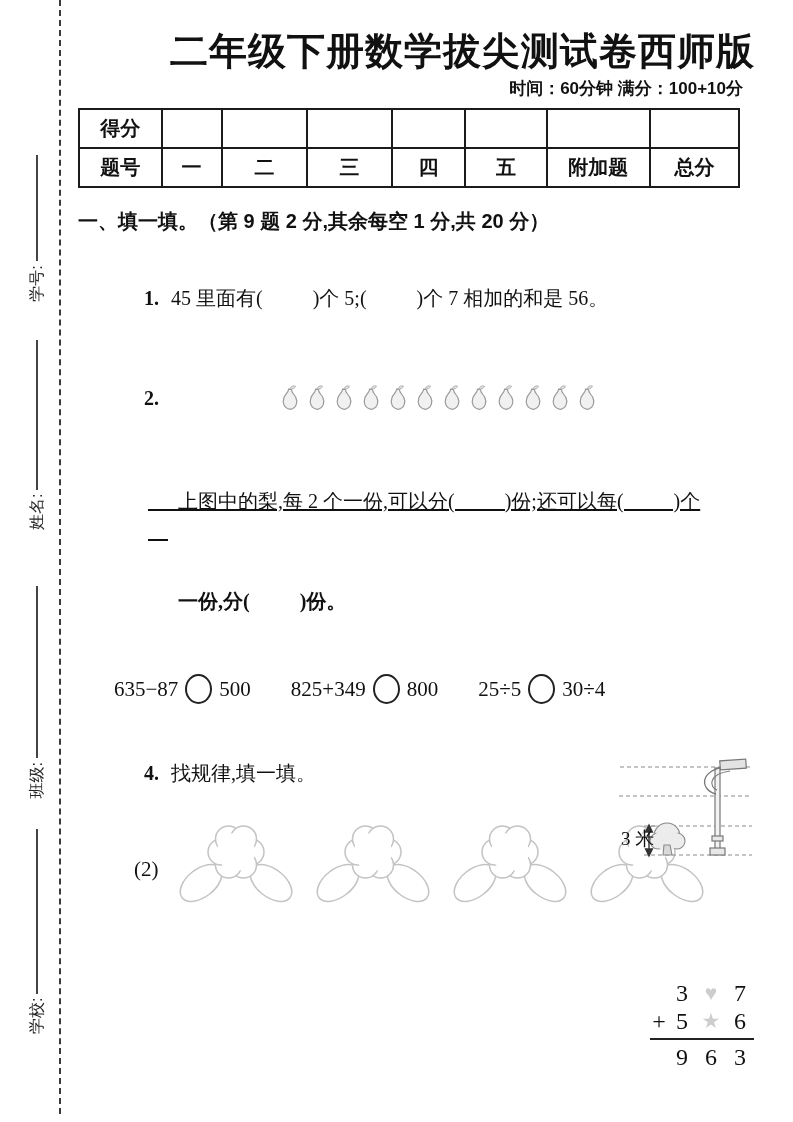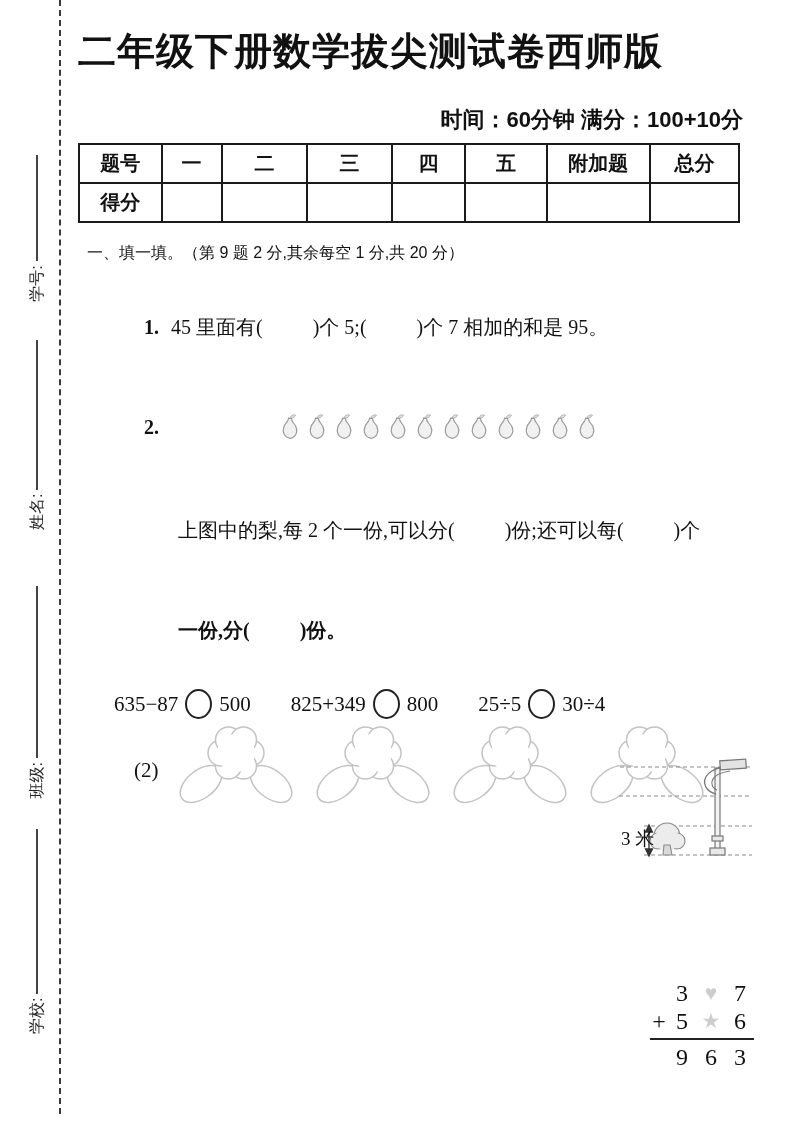--- a/index.html
+++ b/index.html
@@ -24,54 +24,54 @@
   .side-field { display:flex; align-items:center; }
   .side-line { display:inline-block; height:0; border-bottom:2px solid #444; margin-left:4px; }
   .sl-1 { width:165px; margin-right:30px; }
   .sl-2 { width:172px; margin-right:56px; }
   .sl-3 { width:150px; margin-right:38px; }
   .sl-4 { width:106px; }
   .side-pad { width:58px; flex:none; }
   
   .main { position:absolute; left:78px; top:0; width:677px; }
   .title {
-    margin-top:26px; text-align:left; font-size:38px; font-weight:bold;
+    margin-top:26px; text-align:right; font-size:38px; font-weight:bold;
     font-family:"Liberation Sans","DejaVu Sans",sans-serif; letter-spacing:1px;
   }
   .subtitle {
     margin-top:24px; text-align:center; font-size:32px; font-weight:bold;
     font-family:"Liberation Sans","DejaVu Sans",sans-serif;
   }
   .exam-info {
-    margin-top:28px; text-align:right; font-size:22px; font-weight:bold;
+    text-align:right; font-size:17px; font-weight:bold;
     font-family:"Liberation Sans","DejaVu Sans",sans-serif; padding-right:12px;
   }
   table.score { margin-top:8px; width:662px; border-collapse:collapse; table-layout:fixed; }
   table.score td {
     border:2px solid #1b1b1b; height:39px; text-align:center;
     font-family:"Liberation Sans","DejaVu Sans",sans-serif;
     font-size:20px; font-weight:bold; color:#111;
   }
   .sec-heading {
-    margin-top:20px; font-size:16px; font-weight:normal;
-    font-family:"Liberation Sans","DejaVu Sans",sans-serif; white-space:pre-wrap;margin-left:9px;
+    margin-top:20px; font-size:20px; font-weight:bold;
+    font-family:"Liberation Sans","DejaVu Sans",sans-serif; white-space:pre-wrap;
   }
   .q { margin-top:14px; padding-left:36px; font-size:20px; line-height:30px; white-space:pre-wrap; }
   .q-cont { padding-left:70px; }
   .qnum { font-weight:bold; margin-right:12px; }
   .pears { display:inline-flex; gap:1px; vertical-align:-9px; margin-left:106px; }
   .cmp-circle {
     display:inline-block; width:27px; height:30px; border:2px solid #222;
     border-radius:50%; vertical-align:-8px; margin:0 7px;
   }
   .head-circle {
     display:inline-block; width:23px; height:26px; border:1.5px solid #222;
     border-radius:50%; vertical-align:-6px; margin:0 2px;
   }
-  .cmp-row { display:flex; gap:40px; padding-left:36px; margin-top:14px; font-size:21px; align-items:center; }
+  .cmp-row { display:flex; gap:40px; padding-left:36px; margin-top:28px; font-size:21px; align-items:center; }
   .cmp-item { white-space:pre; }
   .flower-row { display:flex; align-items:flex-end; gap:17px; padding-left:56px; margin-top:6px; }
   .flower-label { font-size:21px; line-height:70px; white-space:pre; }
   .flower { position:relative; width:120px; height:80px; }
   .flower span {
     position:absolute; font-size:21px; color:#222; text-align:center;
   }
   .f-top { left:0; right:0; top:15px; }
   .f-left { left:8px; top:44px; width:32px; }
   .f-right { right:8px; top:44px; width:32px; }
@@ -122,46 +122,46 @@
           <col style="width:9.1%">
           <col style="width:13%">
           <col style="width:12.8%">
         <col style="width:11.1%">
           <col style="width:12.4%">
           <col style="width:15.6%">
           <col style="width:13.5%">
       </colgroup>
       <tbody>
           <tr>
+        <td>得分</td>
+        <td></td>
+        <td></td>
+        <td></td>
+        <td></td>
+        <td></td>
+        <td></td>
+        <td></td>
+      </tr>
+      <tr>
         <td>题号</td>
         <td>一</td>
         <td>二</td>
         <td>三</td>
         <td>四</td>
         <td>五</td>
         <td>附加题</td>
         <td>总分</td>
       </tr>
-      <tr>
-        <td>得分</td>
-        <td></td>
-        <td></td>
-        <td></td>
-        <td></td>
-        <td></td>
-        <td></td>
-        <td></td>
-      </tr>
     </tbody>
       </table>
 
     <div class="sec-heading">一、填一填。（第 9 题 2 分,其余每空 1 分,共 20 分）</div>
 
     <div class="q" style="margin-top:18px;">
-      <span class="qnum">1.</span><span>45 里面有(          )个 5;(          )个 7 相加的和是 95。</span>
+      <span class="qnum">1.</span><span>45 里面有(          )个 5;(          )个 7 相加的和是 56。</span>
     </div>
 
     <div class="q" style="margin-top:10px;">
       <span class="qnum">2.</span><span class="pears"><svg viewBox="0 0 24 29" width="26" height="31">
             <path d="M13.4 6 C13 8.6 15.8 10.4 17.3 13.2 C19.4 17.2 18.4 23.6 12.3 24.6 C6.2 23.8 4.7 18.4 6.3 13.8 C7.4 10.7 10.4 8.9 10.7 5.8 Z" fill="#f1f1f1" stroke="#999" stroke-width="1.1"></path>
             <path d="M12 5.6 C12.9 2.9 15 2.2 17.2 3 C16.2 5.3 14 5.9 12 5.6 Z" fill="#e2e2e2" stroke="#aaa" stroke-width="0.8"></path>
           </svg><svg viewBox="0 0 24 29" width="26" height="31">
             <path d="M13.4 6 C13 8.6 15.8 10.4 17.3 13.2 C19.4 17.2 18.4 23.6 12.3 24.6 C6.2 23.8 4.7 18.4 6.3 13.8 C7.4 10.7 10.4 8.9 10.7 5.8 Z" fill="#f1f1f1" stroke="#999" stroke-width="1.1"></path>
             <path d="M12 5.6 C12.9 2.9 15 2.2 17.2 3 C16.2 5.3 14 5.9 12 5.6 Z" fill="#e2e2e2" stroke="#aaa" stroke-width="0.8"></path>
           </svg><svg viewBox="0 0 24 29" width="26" height="31">
@@ -189,33 +189,36 @@
             <path d="M13.4 6 C13 8.6 15.8 10.4 17.3 13.2 C19.4 17.2 18.4 23.6 12.3 24.6 C6.2 23.8 4.7 18.4 6.3 13.8 C7.4 10.7 10.4 8.9 10.7 5.8 Z" fill="#f1f1f1" stroke="#999" stroke-width="1.1"></path>
             <path d="M12 5.6 C12.9 2.9 15 2.2 17.2 3 C16.2 5.3 14 5.9 12 5.6 Z" fill="#e2e2e2" stroke="#aaa" stroke-width="0.8"></path>
           </svg><svg viewBox="0 0 24 29" width="26" height="31">
             <path d="M13.4 6 C13 8.6 15.8 10.4 17.3 13.2 C19.4 17.2 18.4 23.6 12.3 24.6 C6.2 23.8 4.7 18.4 6.3 13.8 C7.4 10.7 10.4 8.9 10.7 5.8 Z" fill="#f1f1f1" stroke="#999" stroke-width="1.1"></path>
             <path d="M12 5.6 C12.9 2.9 15 2.2 17.2 3 C16.2 5.3 14 5.9 12 5.6 Z" fill="#e2e2e2" stroke="#aaa" stroke-width="0.8"></path>
           </svg><svg viewBox="0 0 24 29" width="26" height="31">
             <path d="M13.4 6 C13 8.6 15.8 10.4 17.3 13.2 C19.4 17.2 18.4 23.6 12.3 24.6 C6.2 23.8 4.7 18.4 6.3 13.8 C7.4 10.7 10.4 8.9 10.7 5.8 Z" fill="#f1f1f1" stroke="#999" stroke-width="1.1"></path>
             <path d="M12 5.6 C12.9 2.9 15 2.2 17.2 3 C16.2 5.3 14 5.9 12 5.6 Z" fill="#e2e2e2" stroke="#aaa" stroke-width="0.8"></path>
           </svg></span>
     </div>
-    <div class="q q-cont" style="margin-top:12px;">
+    <div class="q q-cont" style="margin-top:12px;text-decoration:underline;">
       <span>上图中的梨,每 2 个一份,可以分(          )份;还可以每(          )个</span>
     </div>
     <div class="q q-cont" style="margin-top:10px;font-weight:bold;">
       <span>一份,分(          )份。</span>
     </div>
 
     <div class="cmp-row">
       <span class="cmp-item"><span>635−87</span><span class="cmp-circle"></span><span>500</span></span>
       <span class="cmp-item"><span>825+349</span><span class="cmp-circle"></span><span>800</span></span>
       <span class="cmp-item"><span>25÷5</span><span class="cmp-circle"></span><span>30÷4</span></span>
     </div>
 
+    <div class="q" style="margin-top:24px;">
+      <span class="qnum">4.</span><span>找规律,填一填。</span>
+    </div>
     <div class="flower-row">
       <span class="flower-label">(2)</span>
 
       <div class="flower">
         <svg viewBox="0 0 120 80" width="120" height="80">
           <ellipse cx="25" cy="59" rx="24" ry="14" transform="rotate(-38 25 59)" fill="#fff" stroke="#c3c3c3" stroke-width="1.5"></ellipse>
           <ellipse cx="95" cy="59" rx="24" ry="14" transform="rotate(38 95 59)" fill="#fff" stroke="#c3c3c3" stroke-width="1.5"></ellipse>
           <g>
               <circle cx="75" cy="28" r="13" fill="#fff" stroke="#c3c3c3" stroke-width="1.5"></circle>
               <circle cx="67.5" cy="41" r="13" fill="#fff" stroke="#c3c3c3" stroke-width="1.5"></circle>

